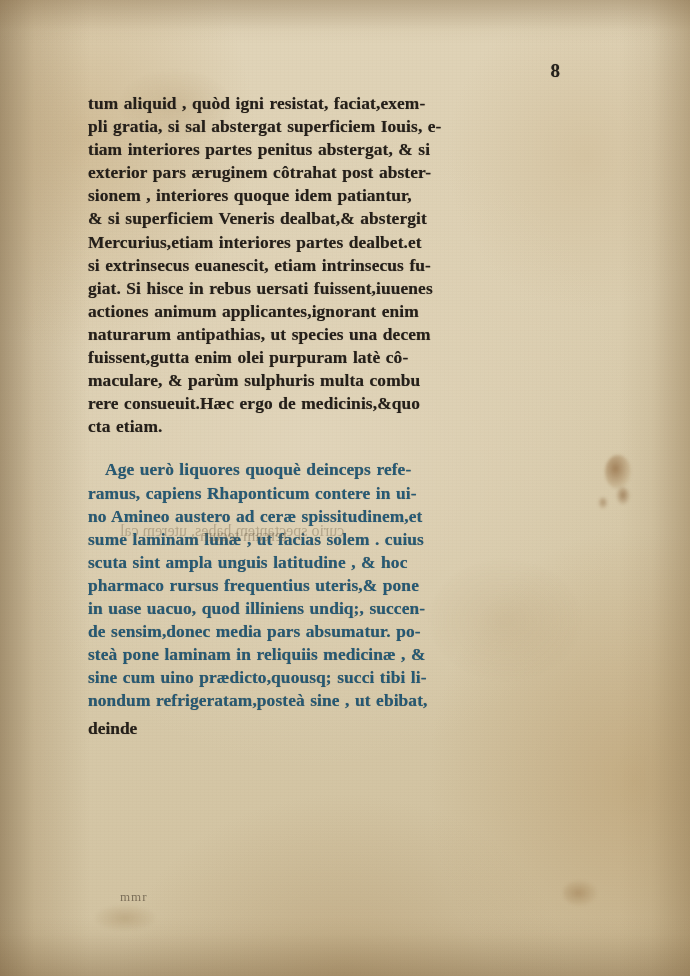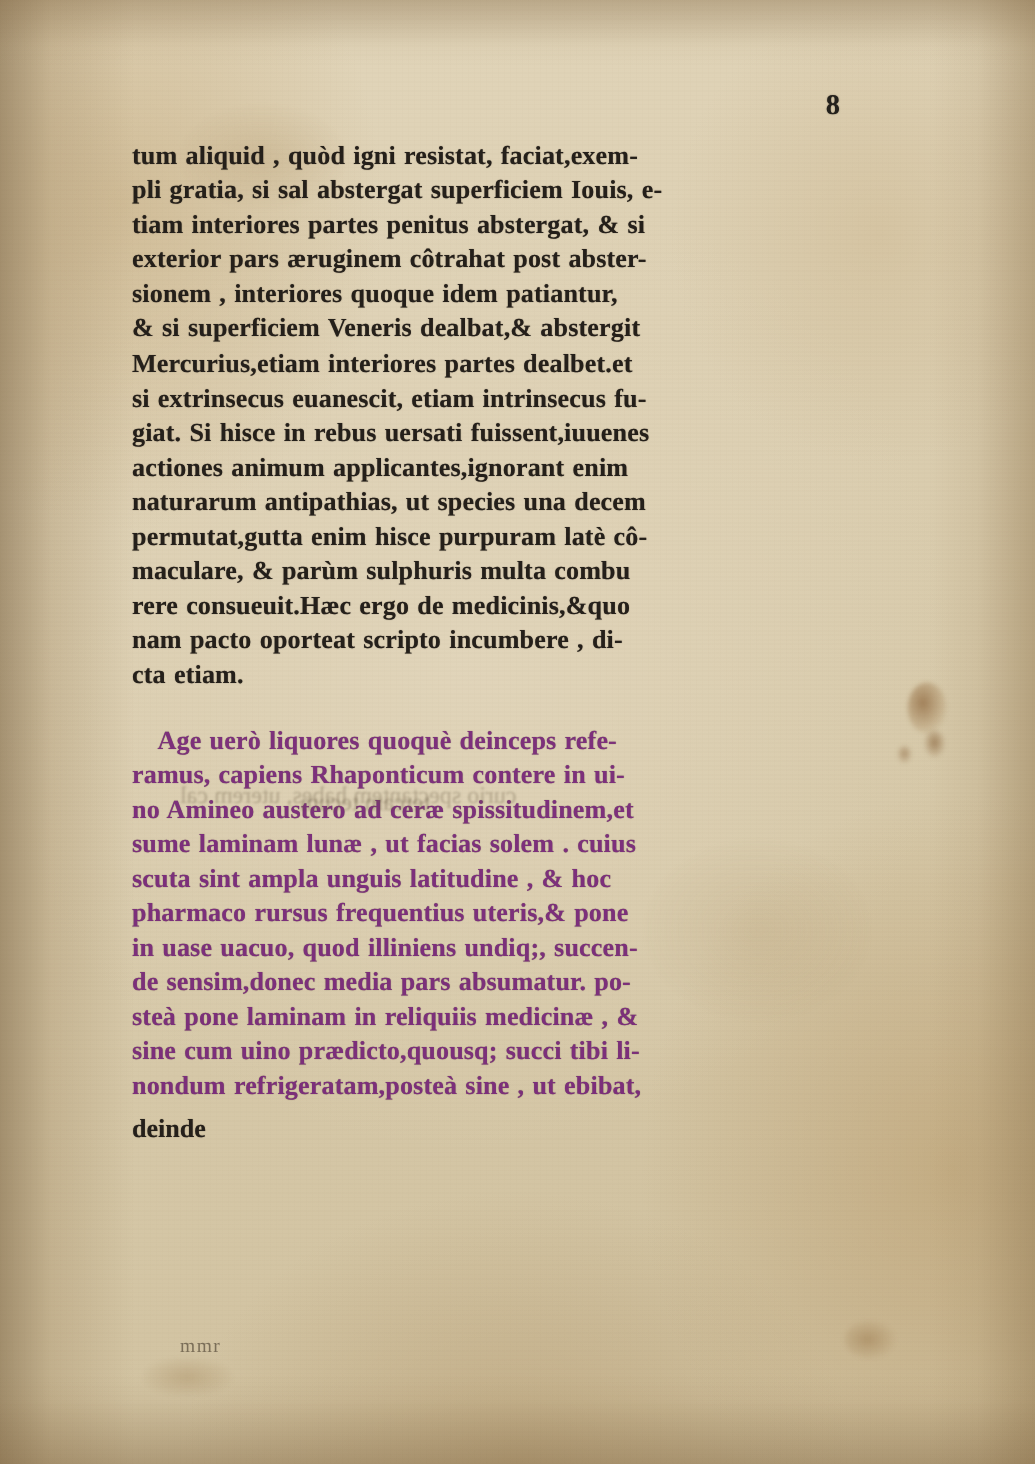--- a/index.html
+++ b/index.html
@@ -99,21 +99,21 @@
   }
   .body-text .ln {
     display: block;
     white-space: nowrap;
     font-weight: bold;
   }
   .indent { padding-left: 17px; }
 
   
   .faded .ln {
-    color: #701a75;
+    color: #0c4a6e;
     opacity: 0.88;
     filter: blur(0.18px);
   }
 
   
   .ghost {
     position: absolute;
     font-size: 16px;
     line-height: 22px;
     color: rgba(110,96,74,0.38);
@@ -177,24 +177,23 @@
         <span class="ln">pli gratia, si sal abstergat superficiem Iouis, e-</span>
         <span class="ln">tiam interiores partes penitus abstergat, &amp; si</span>
         <span class="ln">exterior pars æruginem côtrahat post abster-</span>
         <span class="ln">sionem , interiores quoque idem patiantur,</span>
         <span class="ln">&amp; si superficiem Veneris dealbat,&amp; abstergit</span>
         <span class="ln">Mercurius,etiam interiores partes dealbet.et</span>
         <span class="ln">si extrinsecus euanescit, etiam intrinsecus fu-</span>
         <span class="ln">giat. Si hisce in rebus uersati fuissent,iuuenes</span>
         <span class="ln">actiones animum applicantes,ignorant enim</span>
         <span class="ln">naturarum antipathias, ut species una decem</span>
-        <span class="ln">permutat,gutta enim hisce purpuram latè cô-</span>
+        <span class="ln">fuissent,gutta enim olei purpuram latè cô-</span>
         <span class="ln">maculare, &amp; parùm sulphuris multa combu</span>
         <span class="ln">rere consueuit.Hæc ergo de medicinis,&amp;quo</span>
-        <span class="ln">nam pacto oporteat scripto incumbere , di-</span>
         <span class="ln">cta etiam.</span>
       </p>
     </div>
 
     <div class="body-text faded" style="margin-top:20px;">
       <p>
         <span class="ln indent">Age uerò liquores quoquè deinceps refe-</span>
         <span class="ln">ramus, capiens Rhaponticum contere in ui-</span>
         <span class="ln">no Amineo austero ad ceræ spissitudinem,et</span>
         <span class="ln">sume laminam lunæ , ut facias solem . cuius</span>

